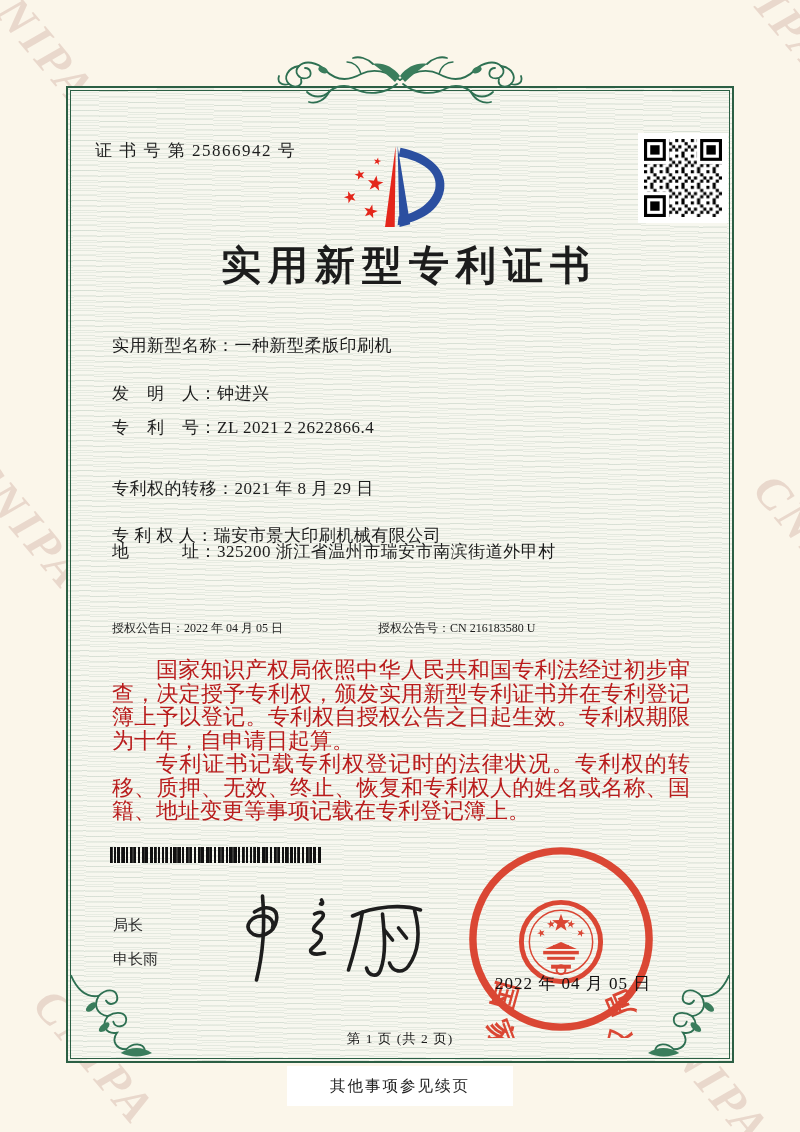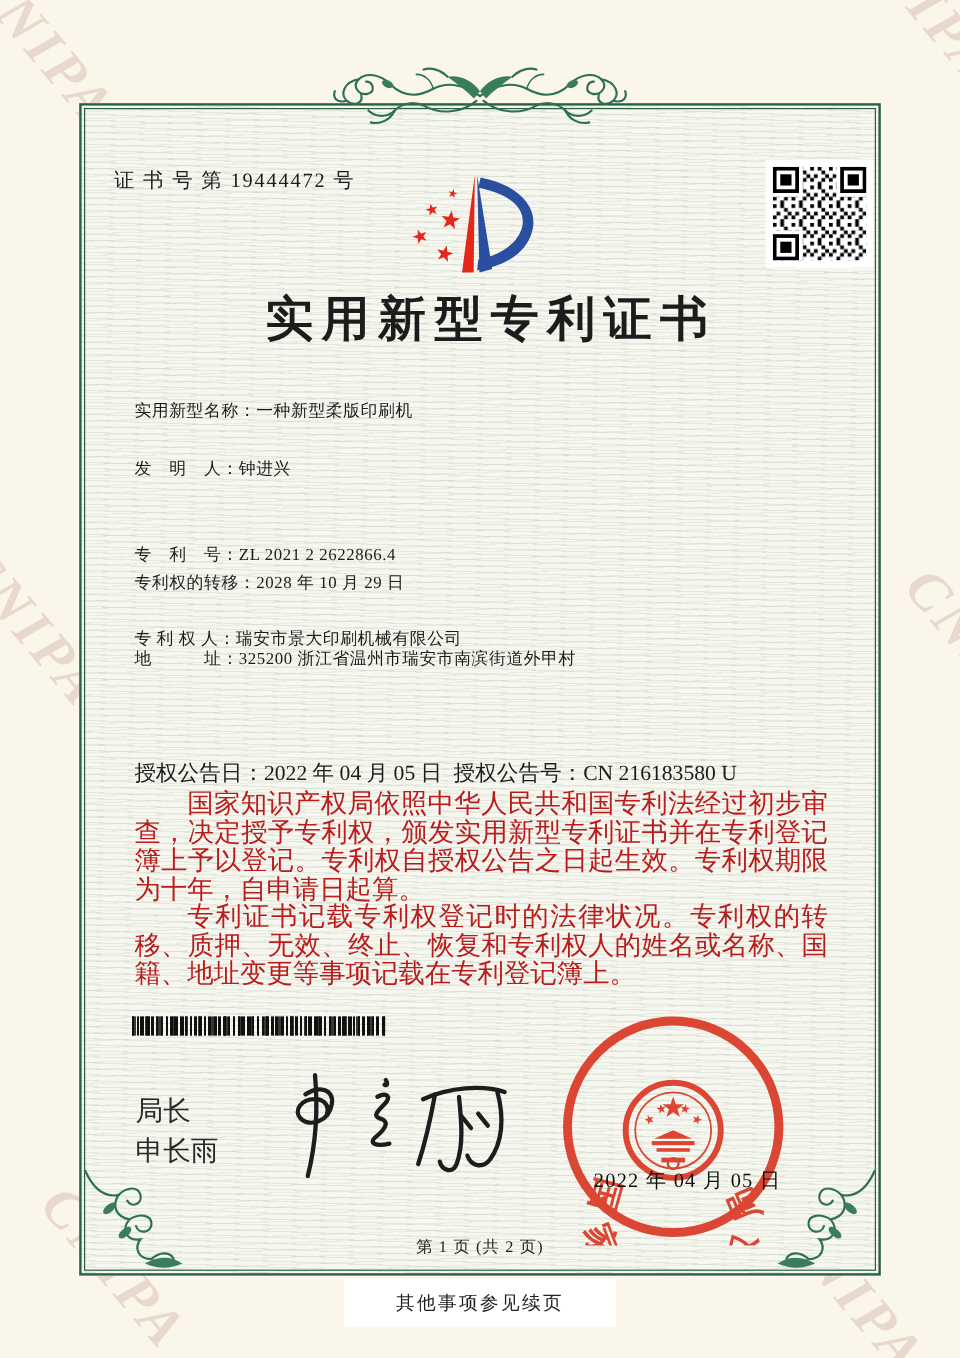--- a/index.html
+++ b/index.html
@@ -31,41 +31,41 @@
   
   .cert-no{ position:absolute; left:95px; top:139px; font-size:17px; letter-spacing:1.5px; }
   .logo{ position:absolute; left:328px; top:135px; }
   .qr-box{ position:absolute; left:638px; top:133px; width:90px; height:90px; background:#fff;
            display:flex; align-items:center; justify-content:center; }
   .title{
     position:absolute; left:0; top:238px; width:100%; text-align:center;
     font-size:40px; font-weight:700; letter-spacing:7px; padding-left:18px; box-sizing:border-box;
   }
   
-  .field{ position:absolute; left:112px; font-size:14px; white-space:nowrap; }
+  .field{ position:absolute; left:112px; font-size:17px; white-space:nowrap; }
   .field .lab{ letter-spacing:0.5px; }
   .field .val{ letter-spacing:0.5px; }
-  .grant-pair{ position:absolute; font-size:18px; white-space:nowrap;margin-top:12px; }
+  .grant-pair{ position:absolute; font-size:12px; white-space:nowrap; }
   
   .body-text{
     position:absolute; left:112px; top:658px; width:578px;
     font-size:22px; line-height:23.5px; text-align:justify; color:#b91c1c;
   }
   .body-text p{ margin:0; text-indent:2em; }
   
   .barcode{
     position:absolute; left:110px; top:847px; width:211px; height:16px;
     background-image:
       repeating-linear-gradient(90deg,#101010 0 2px,transparent 2px 4px),
       repeating-linear-gradient(90deg,#101010 0 1px,transparent 1px 7px),
       repeating-linear-gradient(90deg,rgba(10,10,10,.8) 0 3px,transparent 3px 11px);
   }
   
   .officer{ position:absolute; left:113px; top:908px; font-family:"Liberation Sans","DejaVu Sans",sans-serif;
-            font-size:23px; color:#2a2a2a; line-height:34px; }
+            font-size:15px; color:#2a2a2a; line-height:34px; }
   .signature{ position:absolute; left:222px; top:890px; }
   
   .seal{ position:absolute; left:462px; top:840px; opacity:.93; }
   .seal-date{
     position:absolute; left:488px; top:972px; width:170px; text-align:center;
     font-size:17px; color:#101010; letter-spacing:1px; white-space:nowrap; z-index:5;
   }
   
   .page-num{ position:absolute; left:0; top:1030px; width:100%; text-align:center; font-size:13.5px; letter-spacing:1px; }
   .cont-note{
@@ -125,21 +125,21 @@
       <path d="M88 4 C80 22 70 28 58 26 C64 36 60 46 48 48 C56 58 50 68 38 66 C44 74 40 84 28 84"></path>
       <path d="M58 26 C50 18 40 18 38 26 C36 34 46 38 50 31"></path>
       <path d="M48 48 C38 42 28 44 28 52 C28 60 40 62 42 54"></path>
       <path d="M28 84 C20 76 10 78 8 84"></path>
       <path d="M0 88 C12 80 24 82 34 88 C24 93 10 93 0 88 Z" fill="#3a7d5c" stroke="none"></path>
       <ellipse cx="66" cy="38" rx="7" ry="3.5" fill="#3a7d5c" stroke="none" transform="rotate(40 66 38)"></ellipse>
       <ellipse cx="52" cy="60" rx="7" ry="3.5" fill="#3a7d5c" stroke="none" transform="rotate(40 52 60)"></ellipse>
     </g>
   </svg>
 
-  <div class="cert-no">证 书 号 第 19444472 号</div>
+  <div class="cert-no">证 书 号 第 25866942 号</div>
 
   <svg class="logo" width="145" height="102" viewBox="0 0 150 105">
     <defs>
       <path id="star" d="M0 -10 L2.35 -3.24 L9.51 -3.09 L3.8 1.24 L5.88 8.09 L0 4 L-5.88 8.09 L-3.8 1.24 L-9.51 -3.09 L-2.35 -3.24 Z" fill="#e4261b"></path>
     </defs>
     <use href="#star" transform="translate(51 27) scale(0.4) rotate(12)"></use>
     <use href="#star" transform="translate(33 41) scale(0.55) rotate(-14)"></use>
     <use href="#star" transform="translate(49 50) scale(0.85) rotate(8)"></use>
     <use href="#star" transform="translate(23 64) scale(0.65) rotate(-20)"></use>
     <use href="#star" transform="translate(44 79) scale(0.75) rotate(14)"></use>
@@ -186,25 +186,25 @@
   </div>
 
   <div class="title">实用新型专利证书</div>
 
   <div class="field" style="top:334px;">
     <span class="lab">实用新型名称：</span><span class="val">一种新型柔版印刷机</span>
   </div>
   <div class="field" style="top:382px;">
     <span class="lab">发　明　人：</span><span class="val">钟进兴</span>
   </div>
-  <div class="field" style="top:454px;">
+  <div class="field" style="top:416px;">
     <span class="lab">专　利　号：</span><span class="val">ZL 2021 2 2622866.4</span>
   </div>
   <div class="field" style="top:477px;">
-    <span class="lab">专利权的转移：</span><span class="val">2028 年 10 月 29 日</span>
+    <span class="lab">专利权的转移：</span><span class="val">2021 年 8 月 29 日</span>
   </div>
   <div class="field" style="top:524px;">
     <span class="lab">专 利 权 人：</span><span class="val">瑞安市景大印刷机械有限公司</span>
   </div>
   <div class="field" style="top:540px;">
     <span class="lab">地　　　址：</span><span class="val">325200 浙江省温州市瑞安市南滨街道外甲村</span>
   </div>
 
   <div class="grant-pair" style="left:112px; top:620px;">
     <span>授权公告日：</span><span>2022 年 04 月 05 日</span>

